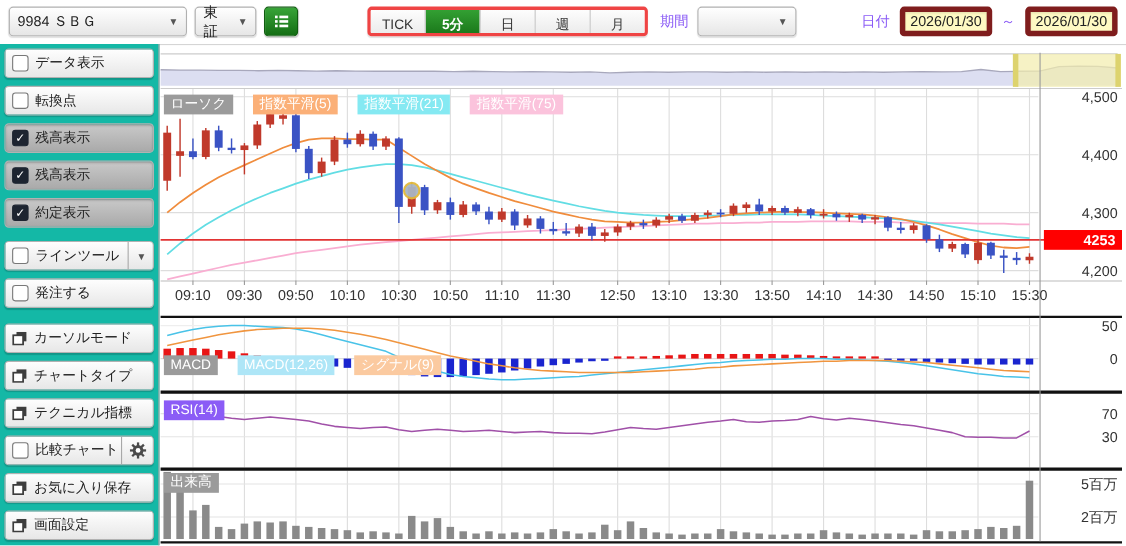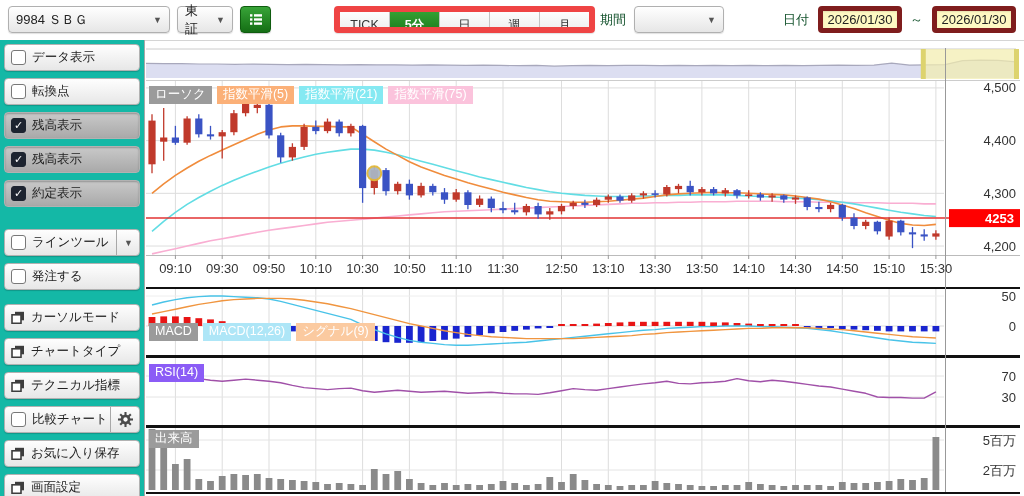--- a/index.html
+++ b/index.html
@@ -5,49 +5,49 @@
   html,body{margin:0;padding:0}
   body{width:1024px;height:496px;position:relative;overflow:hidden;background:#fff;
        font-family:"Liberation Sans","DejaVu Sans",sans-serif;font-size:13px;color:#222}
   
   .toolbar{position:absolute;left:0;top:0;width:1024px;height:40px;background:#fff;
            border-bottom:1px solid #d5d5d5;z-index:3}
   .tbel{position:absolute;top:6px;height:27px;box-sizing:border-box}
   .dd{background:linear-gradient(#fff,#e6e6e6);border:1px solid #b0b0b0;border-radius:4px;
       box-shadow:0 1px 1px rgba(0,0,0,.12);display:flex;align-items:center;padding:0 7px;color:#222}
   .dd .arrow{margin-left:auto;font-size:9px;color:#555;padding-left:6px}
-  .lbl{display:flex;align-items:center;height:27px;color:#14532d}
+  .lbl{display:flex;align-items:center;height:27px;color:#8b5cf6}
   .inp{background:#fef9c3;border:5px solid #7f1d1d;border-radius:4px;
        box-shadow:inset 0 1px 2px rgba(0,0,0,.10);display:flex;align-items:center;justify-content:center}
   .list-btn{width:31px;background:linear-gradient(#38a438,#146e14);border:1px solid #0f5c0f;
             border-radius:4px;display:flex;align-items:center;justify-content:center;box-shadow:0 1px 1px rgba(0,0,0,.2)}
-  .tfg{display:flex;border:6px solid #ef4444;border-radius:4px;overflow:hidden;
+  .tfg{display:flex;border:3px solid #ef4444;border-radius:4px;overflow:hidden;
        box-shadow:0 1px 1px rgba(0,0,0,.12)}
   .tf-btn{width:49px;height:27px;line-height:27px;text-align:center;font-size:12.5px;color:#333;
           background:linear-gradient(#fdfdfd,#e7e7e7);border-left:1px solid #c3c3c3;cursor:pointer}
   .tf-btn:first-child{border-left:none}
   .tf-btn.sel{background:linear-gradient(#33a033,#156f15);color:#fff;font-weight:bold}
   
   .sidebar{position:absolute;left:0;top:40px;width:145px;height:456px;background:#14b8a6;
            border-right:1px solid #a8a8a8;z-index:3;box-sizing:border-box;padding:4px 4px 0 4px}
   .sb-btn{display:flex;align-items:center;height:25px;margin-bottom:7px;padding:0 6px;
           background:linear-gradient(#fefefe,#e7e7e7);border:1px solid #b2b2b2;border-radius:4px;
           box-shadow:0 1px 1px rgba(0,0,0,.18);font-size:12.5px;color:#222;cursor:pointer;white-space:nowrap}
   .sb-btn.on{background:linear-gradient(#c9c9c9,#a9a9a9);box-shadow:inset 0 1px 2px rgba(0,0,0,.28)}
-  .sb-btn.g1{margin-top:22px}.sb-btn.g2{margin-top:14px}.sb-btn.g3{margin-top:6px}
+  .sb-btn.g1{margin-top:12px}.sb-btn.g2{margin-top:14px}.sb-btn.g3{margin-top:6px}
   .cb{width:13px;height:13px;border:1.5px solid #787878;border-radius:3px;background:#fff;margin-right:6px;
       display:flex;align-items:center;justify-content:center;font-size:11px;color:#fff;flex:none}
   .cb.cbon{background:#1d2430;border-color:#1d2430}
   .panels-icon{margin-right:6px;display:flex;flex:none}
   .sb-right{margin-left:auto;border-left:1px solid #a8a8a8;align-self:stretch;display:flex;
             align-items:center;padding-left:7px;font-size:9px;color:#555}
   
   svg.chart{position:absolute;left:0;top:0;z-index:1}
   text.ax{font-size:13px;fill:#333}
-  .legend{position:absolute;left:149px;z-index:2;display:flex;gap:5px}
+  .legend{position:absolute;left:149px;z-index:2;display:flex;gap:18px}
   .chip{display:inline-block;padding:1px 6px 2px 6px;color:#fff;font-size:12.5px;line-height:15px;white-space:nowrap}
 </style>
 </head>
 <body>
 
 <svg class="chart" width="1024" height="496">
     <g>
       <line x1="146" y1="87.9066265060241" x2="944" y2="87.9066265060241" stroke="#ddd"></line>
       <line x1="146" y1="140.61746987951807" x2="944" y2="140.61746987951807" stroke="#ddd"></line>
       <line x1="146" y1="193.32831325301203" x2="944" y2="193.32831325301203" stroke="#ddd"></line>

